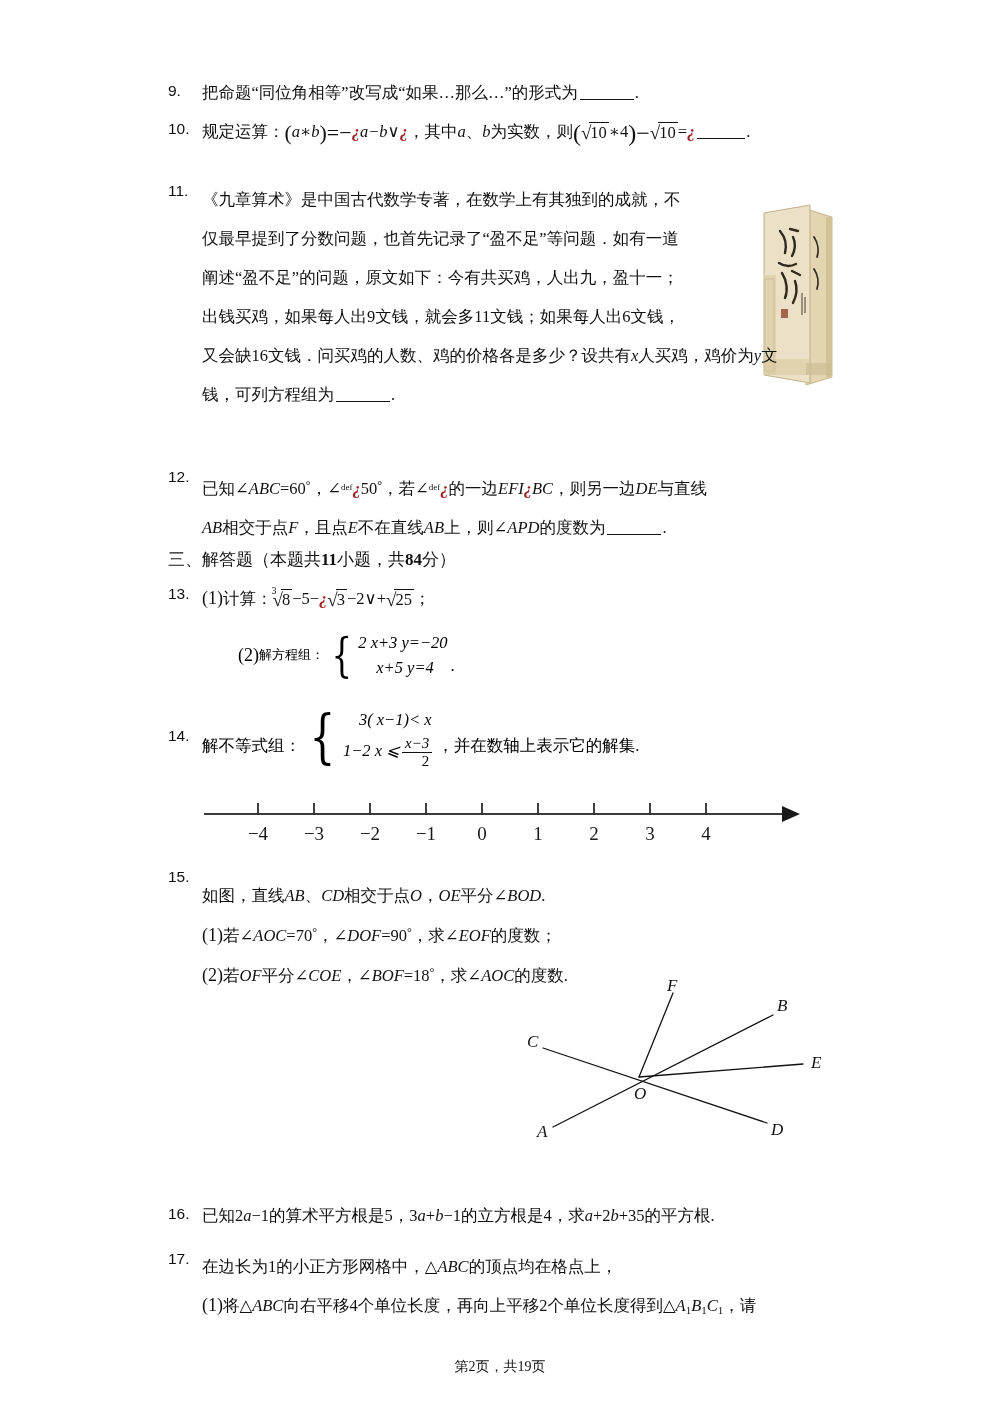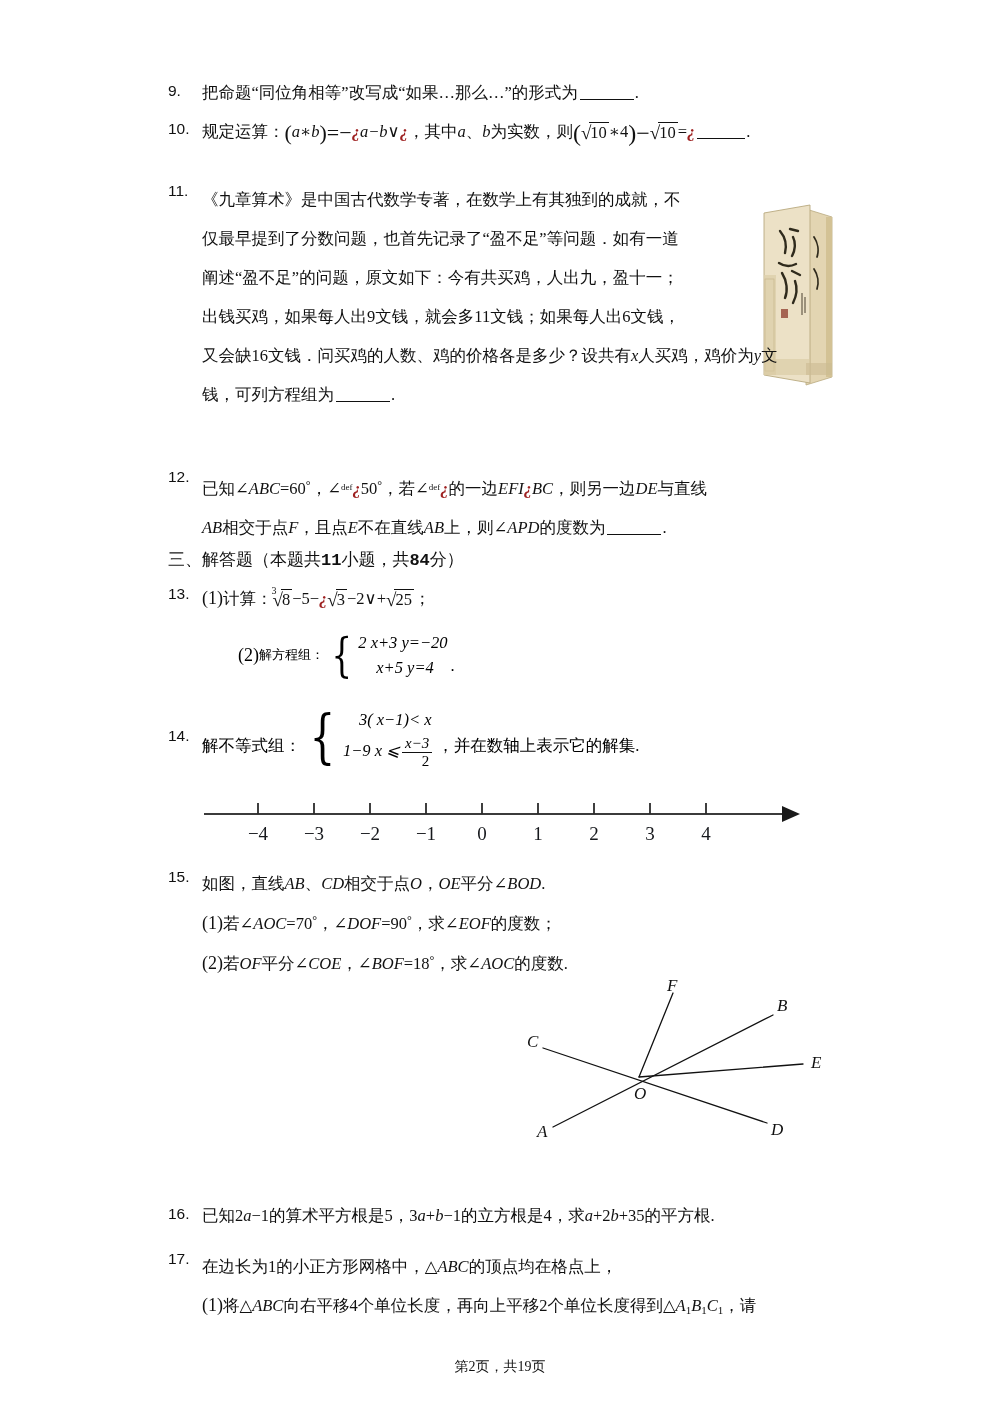--- a/index.html
+++ b/index.html
@@ -111,21 +111,21 @@
     line-height: 25px;
     font-size: 16.5px;
   }
   .sys .eqs .line { white-space: nowrap; }
   .sec-head {
     position: absolute;
     font-size: 17px;
     font-family: "Liberation Serif", serif;
     color: #111;
   }
-  .sec-head b { font-family: Liberation Mono, monospace; font-weight: 700; text-align: center;}
+  .sec-head b { font-family: Liberation Serif, serif; font-weight: 700; text-align: center;}
   .footer {
     position: absolute;
     width: 1000px;
     text-align: center;
     font-size: 14px;
     color: #111;
     font-family: "Liberation Serif", serif;
   }
   
   .bookimg {
@@ -244,21 +244,21 @@
   </div>
 
   <div class="qrow" style="left:168px; top:705px; width:700px;">
     <div class="qnum" style="padding-top:20px;">14.</div>
     <div style="display:flex; align-items:center;">
       <span class="cn" style="font-size:16.5px; padding-top:18px;">解不等式组：</span>
       <span class="sys">
         <span class="brace" style="font-size:58px;">{</span>
         <span class="eqs" style="line-height:30px;">
           <span class="line mi" style="padding-left:16px;">3( x−1)&lt; x</span>
-          <span class="line"><span class="mi">1−9 x ⩽</span><span class="frac"><span class="num mi">x−3</span><span class="den">2</span></span></span>
+          <span class="line"><span class="mi">1−2 x ⩽</span><span class="frac"><span class="num mi">x−3</span><span class="den">2</span></span></span>
         </span>
       </span>
       <span class="cn" style="font-size:16.5px; padding-top:18px;">，并在数轴上表示它的解集.</span>
     </div>
   </div>
 
   <div class="numline" style="left:190px; top:792px;">
     <svg width="610" height="58" viewBox="0 0 610 58">
       <line x1="14" y1="22" x2="592" y2="22" stroke="#3b3b3b" stroke-width="1.8"></line>
       <polygon points="592,14 610,22 592,30" fill="#1a1a1a"></polygon>
@@ -282,21 +282,21 @@
         <text x="348" y="48">1</text>
         <text x="404" y="48">2</text>
         <text x="460" y="48">3</text>
         <text x="516" y="48">4</text>
       </g>
     </svg>
   </div>
 
   <div class="qrow" style="left:168px; top:866px; width:700px;">
     <div class="qnum">15.</div>
-    <div class="qbody" style="line-height:36px;">
+    <div class="qbody" style="line-height:36px;margin-top:12px;">
       <div><span class="cn">如图，直线</span><span class="mi">AB</span><span class="cn">、</span><span class="mi">CD</span><span class="cn">相交于点</span><span class="mi">O</span><span class="cn">，</span><span class="mi">OE</span><span class="cn">平分∠</span><span class="mi">BOD</span><span>.</span></div>
       <div><span style="font-size:18px;">(1)</span><span class="cn">若∠</span><span class="mi">AOC</span><span>=70</span><span class="deg">°</span><span class="cn">，∠</span><span class="mi">DOF</span><span>=90</span><span class="deg">°</span><span class="cn">，求∠</span><span class="mi">EOF</span><span class="cn">的度数；</span></div>
       <div><span style="font-size:18px;">(2)</span><span class="cn">若</span><span class="mi">OF</span><span class="cn">平分∠</span><span class="mi">COE</span><span class="cn">，∠</span><span class="mi">BOF</span><span>=18</span><span class="deg">°</span><span class="cn">，求∠</span><span class="mi">AOC</span><span class="cn">的度数.</span></div>
     </div>
   </div>
 
   <div class="geo" style="left:505px; top:975px;">
     <svg width="340" height="180" viewBox="0 0 340 180">
       <g stroke="#111" stroke-width="1.3" fill="none" stroke-linecap="round">
 

